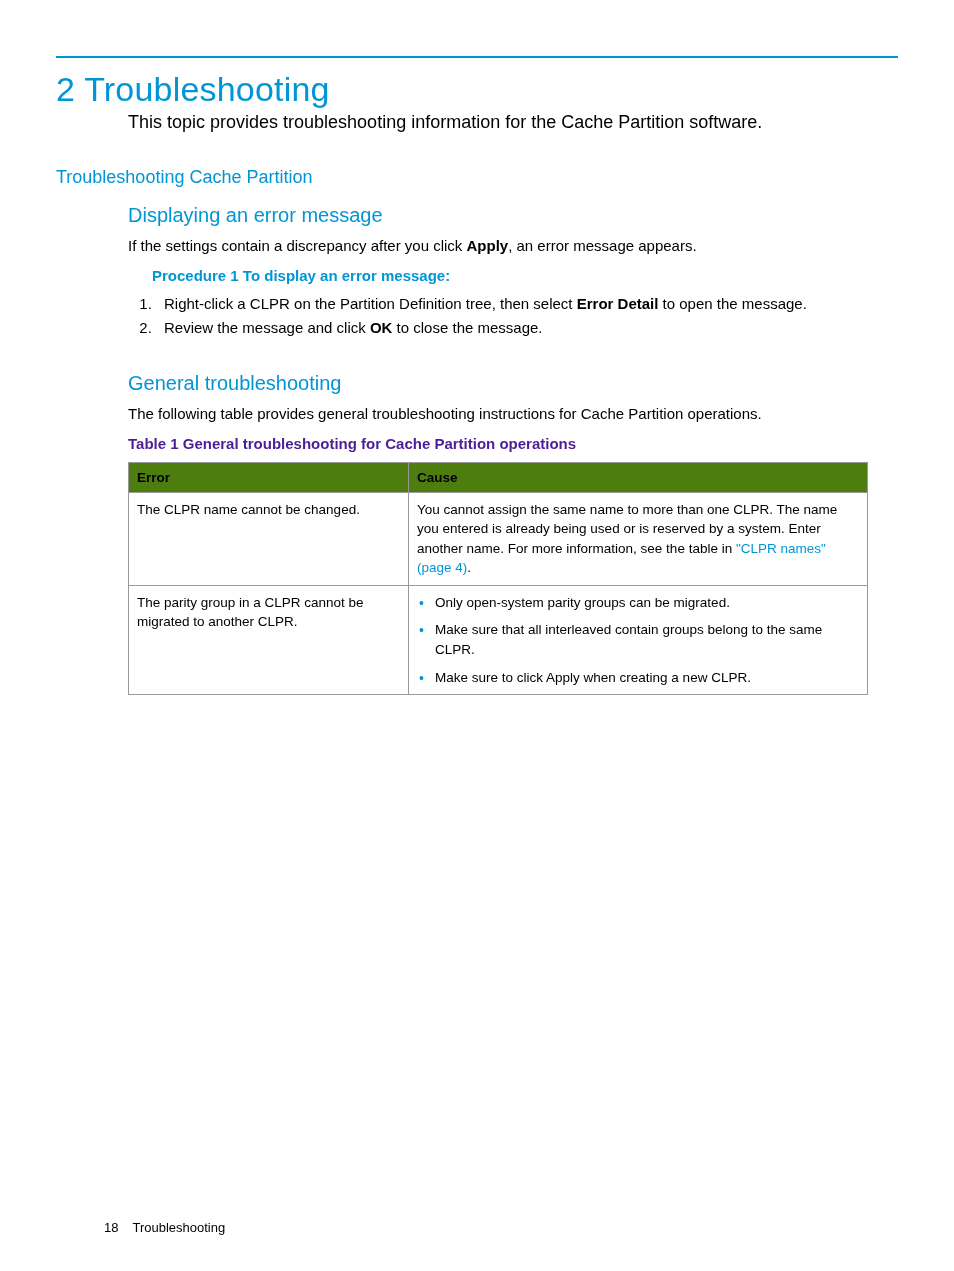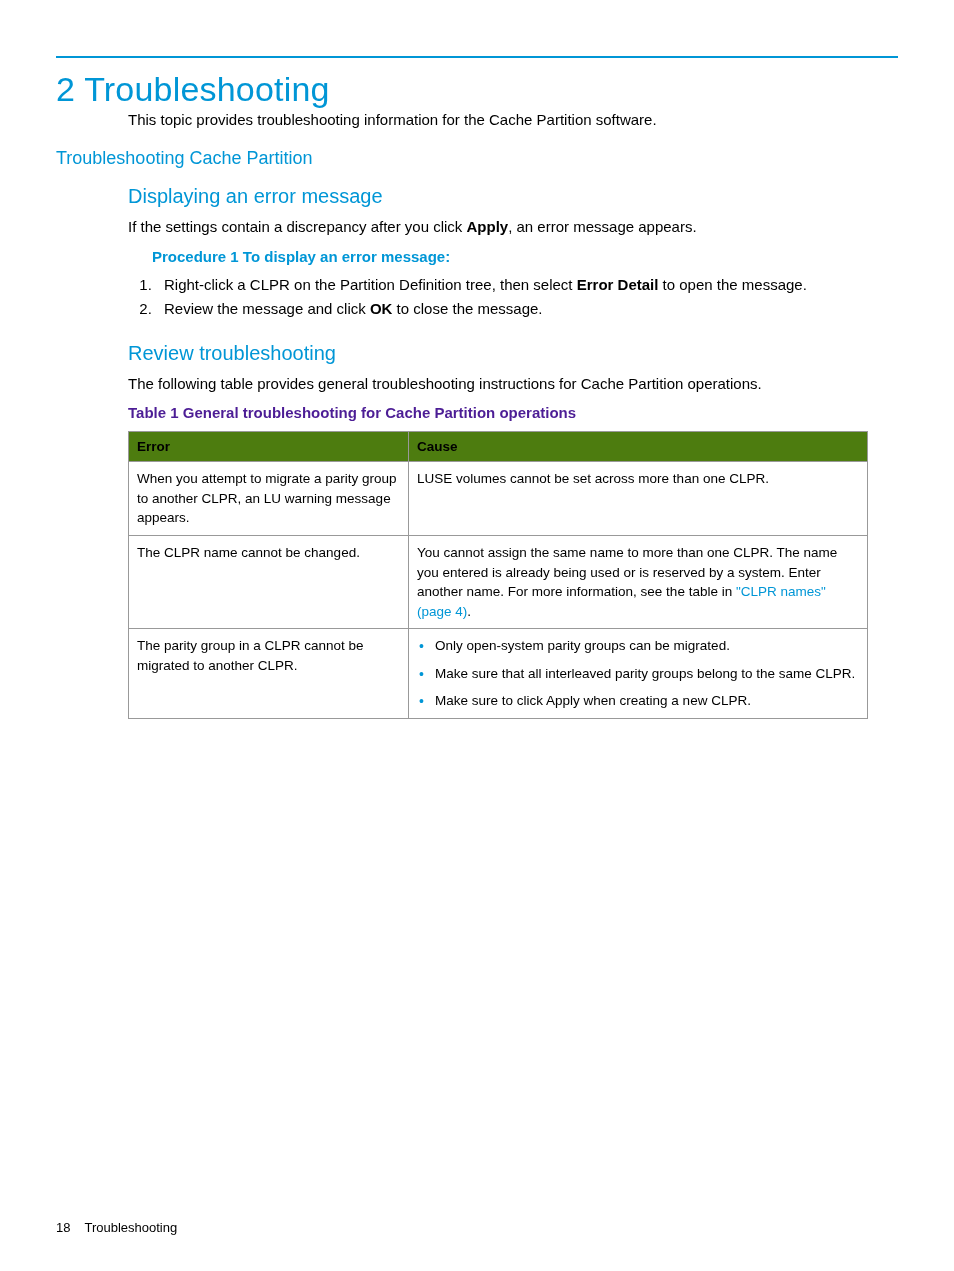--- a/index.html
+++ b/index.html
@@ -20,23 +20,23 @@
       margin-bottom: 12px;
     }
     h1.chapter-title {
       font-size: 34px;
       font-weight: 300;
       color: #0096d6;
       font-family: Arial, Helvetica, sans-serif;
       letter-spacing: 0.2px;
     }
     .intro-text {
-      font-size: 15px;
-      margin-left: 72px;
-      margin-bottom: 17px;
+      font-size: 18px;
+      margin-left: 72px;
+      margin-bottom: 32px;
       line-height: 1.45;
     }
     h2.section-title {
       font-size: 18px;
       font-weight: 300;
       color: #0096d6;
       margin-bottom: 16px;
     }
     h3.subsection-title {
       font-size: 20px;
@@ -54,21 +54,21 @@
     .procedure-heading {
       font-size: 15px;
       font-weight: bold;
       color: #0096d6;
       margin-left: 96px;
       margin-bottom: 8px;
     }
     ol.procedure-list {
       margin-left: 72px;
       padding-left: 28px;
-      margin-bottom: 21px;
+      margin-bottom: 32px;
     }
     ol.procedure-list li {
       font-size: 15px;
       line-height: 1.6;
       padding-left: 8px;
     }
     .table-title {
       font-size: 15px;
       font-weight: bold;
       color: #4c1d95;
@@ -122,20 +122,21 @@
       color: #0096d6;
     }
     .footer {
       position: absolute;
       bottom: 36px;
       left: 56px;
       font-size: 13px;
     }
     .footer-page {
       margin-right: 14px;
+      margin-left: 48px;
     }
     .bold {
       font-weight: bold;
     }
   </style>
 </head>
 <body>
 
 <div class="top-rule"></div>
 
@@ -155,50 +156,46 @@
 
 <ol class="procedure-list">
   <li>
     <span>Right-click a CLPR on the Partition Definition tree, then select </span><span class="bold">Error Detail</span><span> to open the message.</span>
   </li>
   <li>
     <span>Review the message and click </span><span class="bold">OK</span><span> to close the message.</span>
   </li>
 </ol>
 
-<h3 class="subsection-title">Review troubleshooting</h3>
+<h3 class="subsection-title">General troubleshooting</h3>
 
 <p class="body-text">The following table provides general troubleshooting instructions for Cache Partition operations.</p>
 
 <p class="table-title">Table 1 General troubleshooting for Cache Partition operations</p>
 
 <table class="trouble-table">
   <thead>
     <tr>
       <th class="col-error">Error</th>
       <th>Cause</th>
     </tr>
   </thead>
   <tbody>
-    <tr>
-      <td>When you attempt to migrate a parity group to another CLPR, an LU warning message appears.</td>
-      <td>LUSE volumes cannot be set across more than one CLPR.</td>
-    </tr>
     <tr>
       <td>The CLPR name cannot be changed.</td>
       <td>
         <span>You cannot assign the same name to more than one CLPR. The name you entered is already being used or is reserved by a system. Enter another name. For more information, see the table in </span><span class="link-text">"CLPR names" (page 4)</span><span>.</span>
       </td>
     </tr>
     <tr>
       <td>The parity group in a CLPR cannot be migrated to another CLPR.</td>
       <td>
         <ul class="cell-bullets">
           <li>Only open-system parity groups can be migrated.</li>
-          <li>Make sure that all interleaved parity groups belong to the same CLPR.</li>
+          <li>Make sure that all interleaved contain groups belong to the same CLPR.</li>
           <li>Make sure to click Apply when creating a new CLPR.</li>
         </ul>
       </td>
     </tr>
   </tbody>
 </table>
 
 <div class="footer">
   <span class="footer-page">18</span><span>Troubleshooting</span>
 </div>

